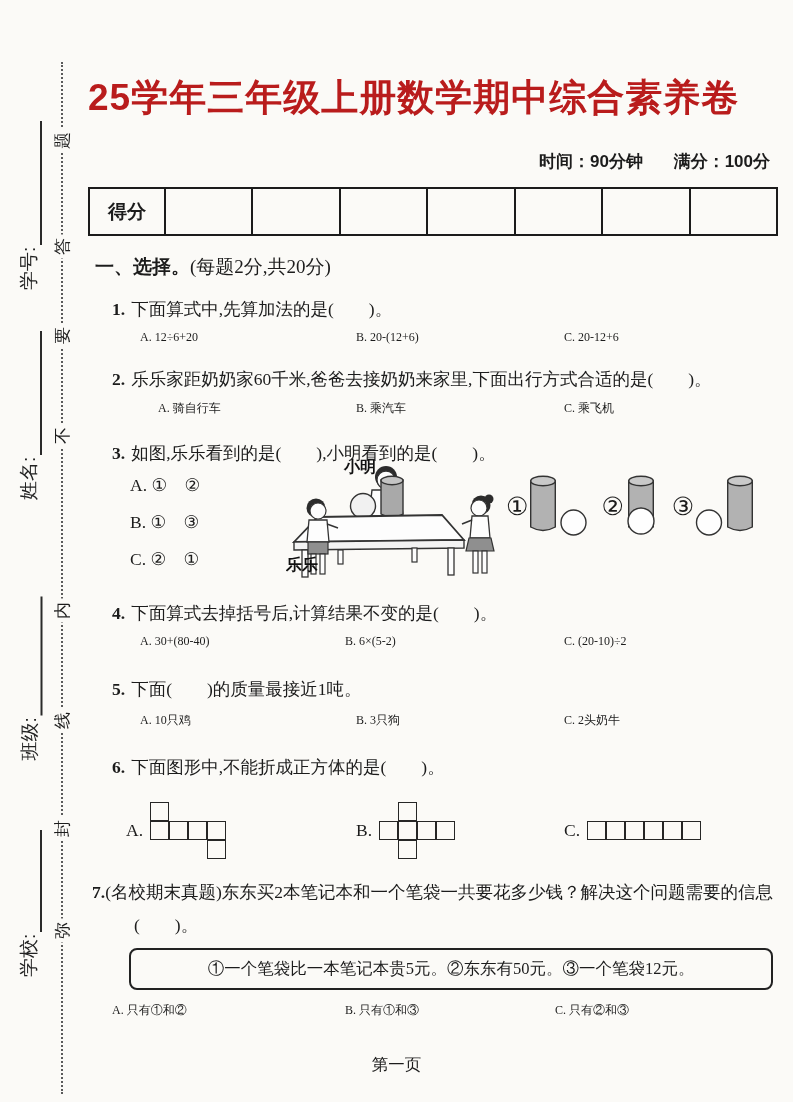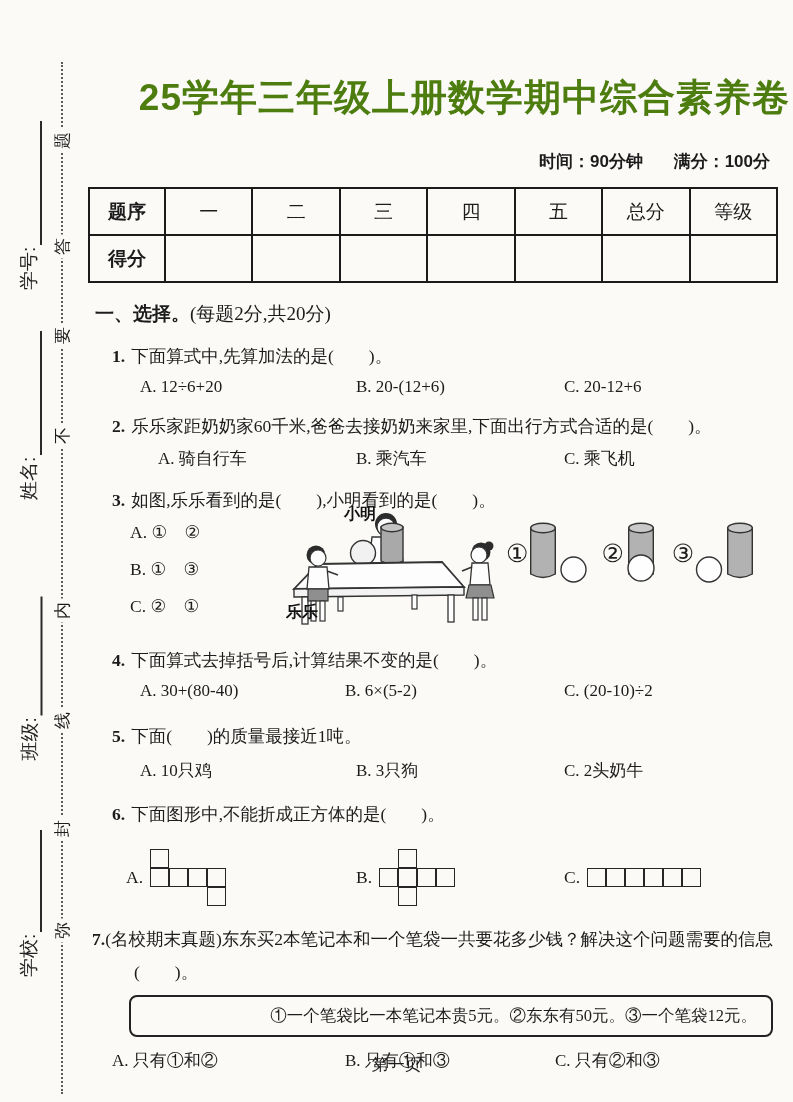--- a/index.html
+++ b/index.html
@@ -17,39 +17,39 @@
   }
   .field{
     position:absolute;height:28px;display:flex;align-items:flex-end;
     transform:rotate(-90deg);white-space:nowrap;
     font-family:"Liberation Sans","DejaVu Sans",sans-serif;font-size:19px;color:#222;
   }
   .field .blank{display:inline-block;border-bottom:2px solid #2a2a2a;height:16px;margin-left:2px;}
   
   .main{position:absolute;left:88px;top:0;width:702px;}
   .title{
-    margin:74px 0 0;text-align:right;font-size:37px;line-height:48px;font-weight:600;
-    letter-spacing:1px;font-family:"Liberation Sans","DejaVu Sans",sans-serif;color:#4d7c0f;
+    margin:74px 0 0;text-align:left;font-size:37px;line-height:48px;font-weight:600;
+    letter-spacing:1px;font-family:"Liberation Sans","DejaVu Sans",sans-serif;color:#b91c1c;
   }
   .meta{
     margin-top:28px;text-align:right;padding-right:20px;font-size:17px;font-weight:bold;
     font-family:"Liberation Sans","DejaVu Sans",sans-serif;
   }
   .meta span{margin-left:26px;}
   table.score{margin-top:14px;width:690px;border-collapse:collapse;table-layout:fixed;}
   table.score td{
     border:2px solid #1b1b1b;height:43px;text-align:center;vertical-align:middle;
     font-size:19px;background:#fbfaf7;
   }
   td.hd{font-family:"Liberation Sans","DejaVu Sans",sans-serif;font-weight:bold;font-size:18px;}
   .section{margin:18px 0 0 7px;font-size:19px;}
   .section b{font-size:19px;}
   .q{margin:16px 0 0 24px;font-size:17.5px;line-height:26px;}
   .q b{margin-right:6px;}
-  .opts{position:relative;height:26px;font-size:17px;}
+  .opts{position:relative;height:26px;font-size:12px;}
   .opts .o{position:absolute;top:0;white-space:nowrap;}
   .o1{left:52px}.o2{left:268px}.o3{left:476px}
   .opts-q2 .o1{left:70px}
   .opts-q4 .o2{left:257px}
   .opts-q7 .o1{left:24px}.opts-q7 .o2{left:257px}.opts-q7 .o3{left:467px}
   
   .q3block{position:relative;height:128px;margin-top:2px;}
   .q3opt{position:absolute;left:42px;top:2px;font-size:17.5px;}
   .q3opt div{height:37px;line-height:30px;}
   .scene{position:absolute;left:198px;top:-12px;}
@@ -59,21 +59,21 @@
   
   .nets{position:relative;height:88px;margin-top:6px;font-size:17.5px;}
   .netg{position:absolute;top:0;height:88px;display:flex;align-items:center;}
   .netg .net{position:relative;margin-left:7px;}
   .net .cell{position:absolute;width:19px;height:19px;border:1.5px solid #262626;background:#fbfaf7;box-sizing:border-box;}
   .ng1{left:38px}.ng2{left:268px}.ng3{left:476px}
   
   .q7{margin:2px 0 0 4px;font-size:17.5px;line-height:33px;padding-left:42px;text-indent:-42px;max-width:690px;font-family:Liberation Serif, serif;}
   .infobox{
     margin:6px 0 0 41px;width:612px;border:2px solid #222;border-radius:8px;
-    padding:8px 14px;display:flex;justify-content:flex-end;font-size:16.5px;white-space:nowrap;
+    padding:8px 14px;display:flex;justify-content:center;font-size:16.5px;white-space:nowrap;
   }
   .footer{position:absolute;top:1054px;left:0;width:793px;text-align:center;font-size:16.5px;}
   svg text{font-family:"Liberation Sans","DejaVu Sans",sans-serif;}
 </style>
 </head>
 <body>
 
 <div class="seal-line"></div>
 
 <span class="seal-char" style="top:125px">题</span>
@@ -109,30 +109,20 @@
   <div class="meta">
     <span>时间：90分钟</span>
     <span>满分：100分</span>
   </div>
 
   <table class="score">
     <colgroup>
         <col style="width:76px">
       </colgroup>
     <tbody>
-        <tr>
-      <td class="hd">题序</td>
-      <td>一</td>
-      <td>二</td>
-      <td>三</td>
-      <td>四</td>
-      <td>五</td>
-      <td>总分</td>
-      <td>等级</td>
-    </tr>
     <tr>
       <td class="hd">得分</td>
       <td></td>
       <td></td>
       <td></td>
       <td></td>
       <td></td>
       <td></td>
       <td></td>
     </tr>

